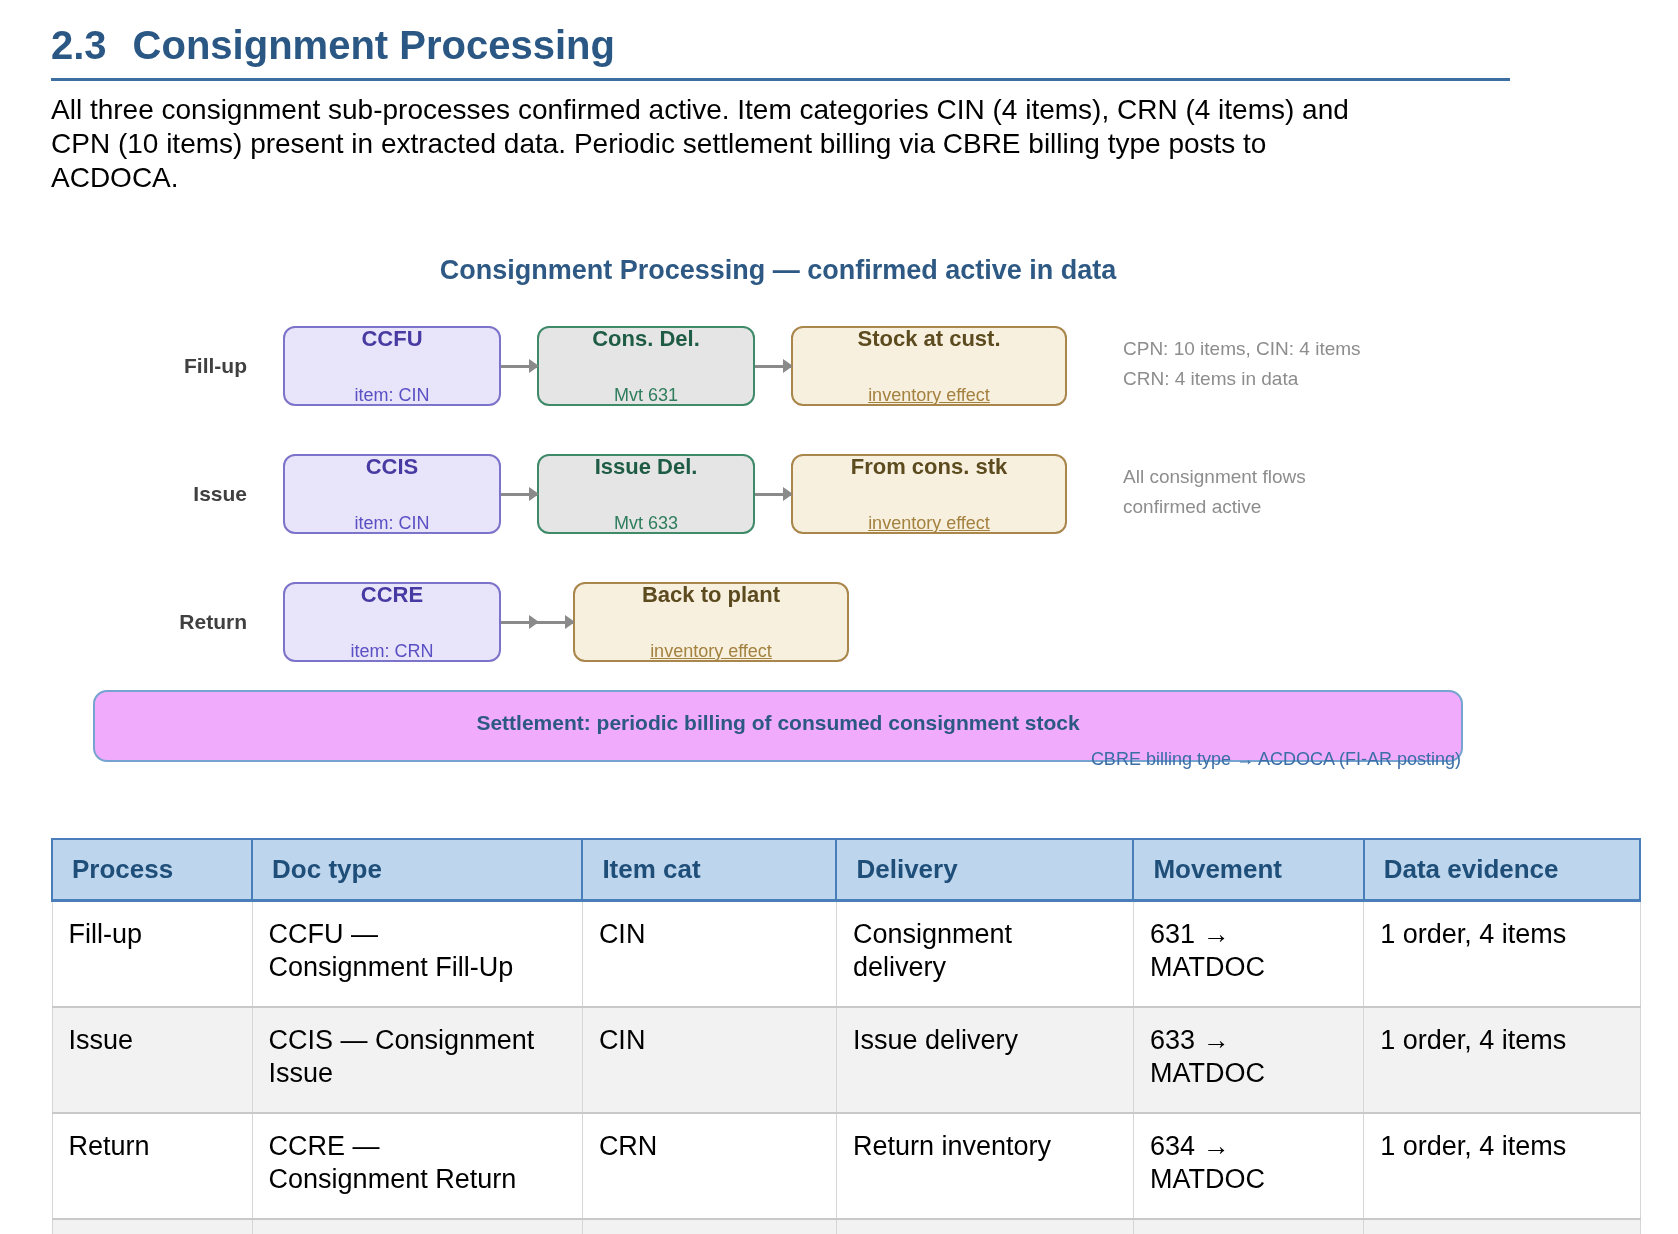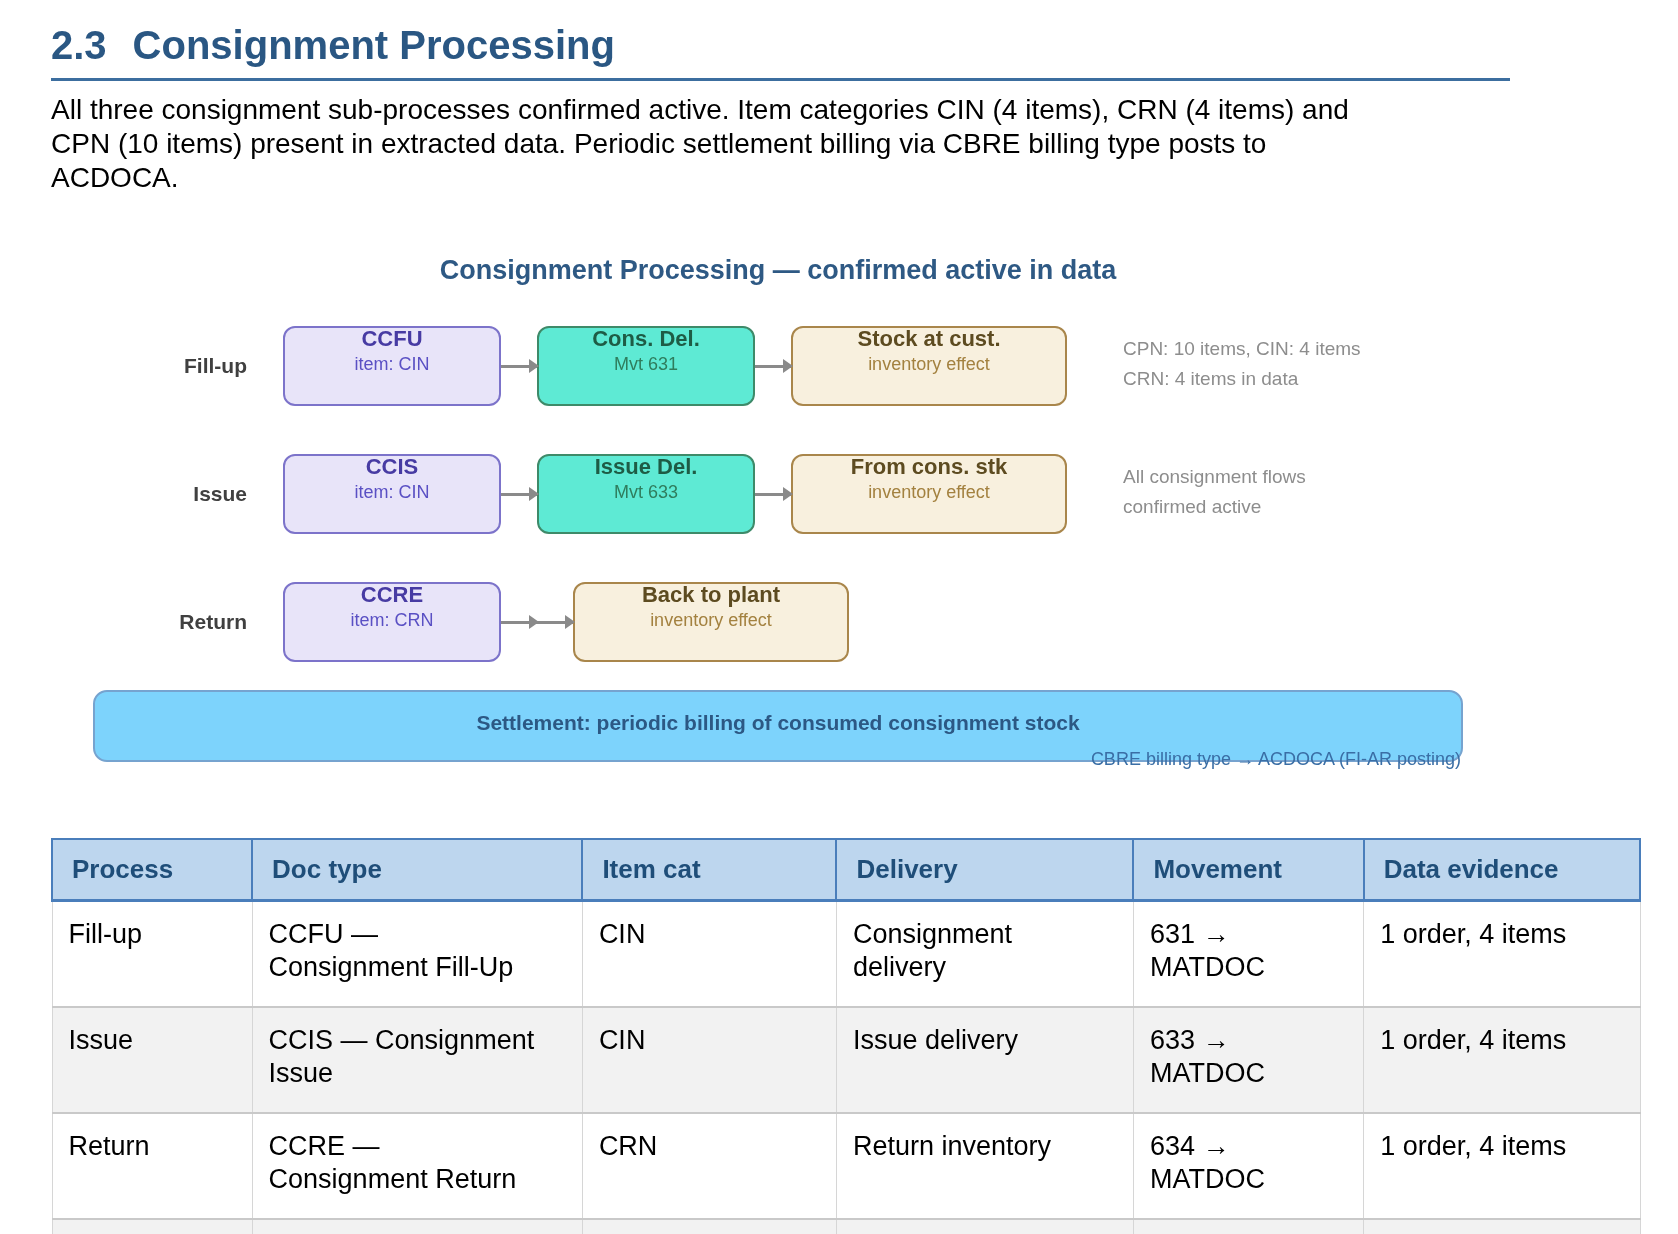--- a/index.html
+++ b/index.html
@@ -36,50 +36,50 @@
   }
   .flows { margin-top: 40px; display: flex; flex-direction: column; gap: 48px; }
   .flow-row { display: flex; align-items: center; padding-left: 40px; }
   .flow-label {
     width: 150px; padding-right: 36px; flex: none;
     text-align: right; font-size: 21px; font-weight: bold; color: #404040;
   }
   .fbox {
     height: 80px; flex: none;
     border-radius: 12px; border: 2.5px solid;
-    display: flex; flex-direction: column; justify-content: flex-start; align-items: center; gap: 5px;
+    display: flex; flex-direction: column; justify-content: space-between; align-items: center; gap: 5px;
   }
   .fbox-title { font-size: 22px; font-weight: bold; line-height: 22px; }
   .fbox-sub { font-size: 18px; line-height: 18px; }
   .fbox-doc { width: 218px; background: #E8E4F9; border-color: #7C73CA; }
   .fbox-doc .fbox-title { color: #473BA3; }
   .fbox-doc .fbox-sub   { color: #5A50C4; }
-  .fbox-del { width: 218px; background: #5eead4; border-color: #3E8A69; }
+  .fbox-del { width: 218px; background: #e5e5e5; border-color: #3E8A69; }
   .fbox-del .fbox-title { color: #1E5C45; }
   .fbox-del .fbox-sub   { color: #2F7D5D; }
   .fbox-eff { width: 276px; background: #F8F0DE; border-color: #A9864B; }
   .fbox-eff .fbox-title { color: #5D4B20; }
-  .fbox-eff .fbox-sub   { color: #A3813F; }
+  .fbox-eff .fbox-sub   { color: #A3813F; text-decoration: underline; }
 
   .arrow { width: 36px; height: 3px; background: #8A8A8A; position: relative; flex: none; }
   .arrow::after {
     content: ""; position: absolute; right: -2px; top: 50%; transform: translateY(-50%);
     width: 0; height: 0;
     border-left: 10px solid #8A8A8A;
     border-top: 7px solid transparent; border-bottom: 7px solid transparent;
   }
 
   .flow-note {
     margin-left: 56px; align-self: flex-start; padding-top: 8px;
     font-size: 19px; line-height: 30px; color: #8D8D8D;
   }
 
   .settlement {
     margin-top: 28px; position: relative; height: 72px; width: 100%;
-    background: #7dd3fc; border: 2.5px solid #76A3CF; border-radius: 14px;
+    background: #f0abfc; border: 2.5px solid #76A3CF; border-radius: 14px;
     text-align: center;
   }
   .settlement-title { margin-top: 19px; color: #2C5884; font-size: 21px; font-weight: bold; }
   .settlement-sub {
     position: absolute; left: 0; right: 0; bottom: -10px;
     color: #3A6EA5; font-size: 18px; text-align: right;
   }
 
   
   table.data-table {

